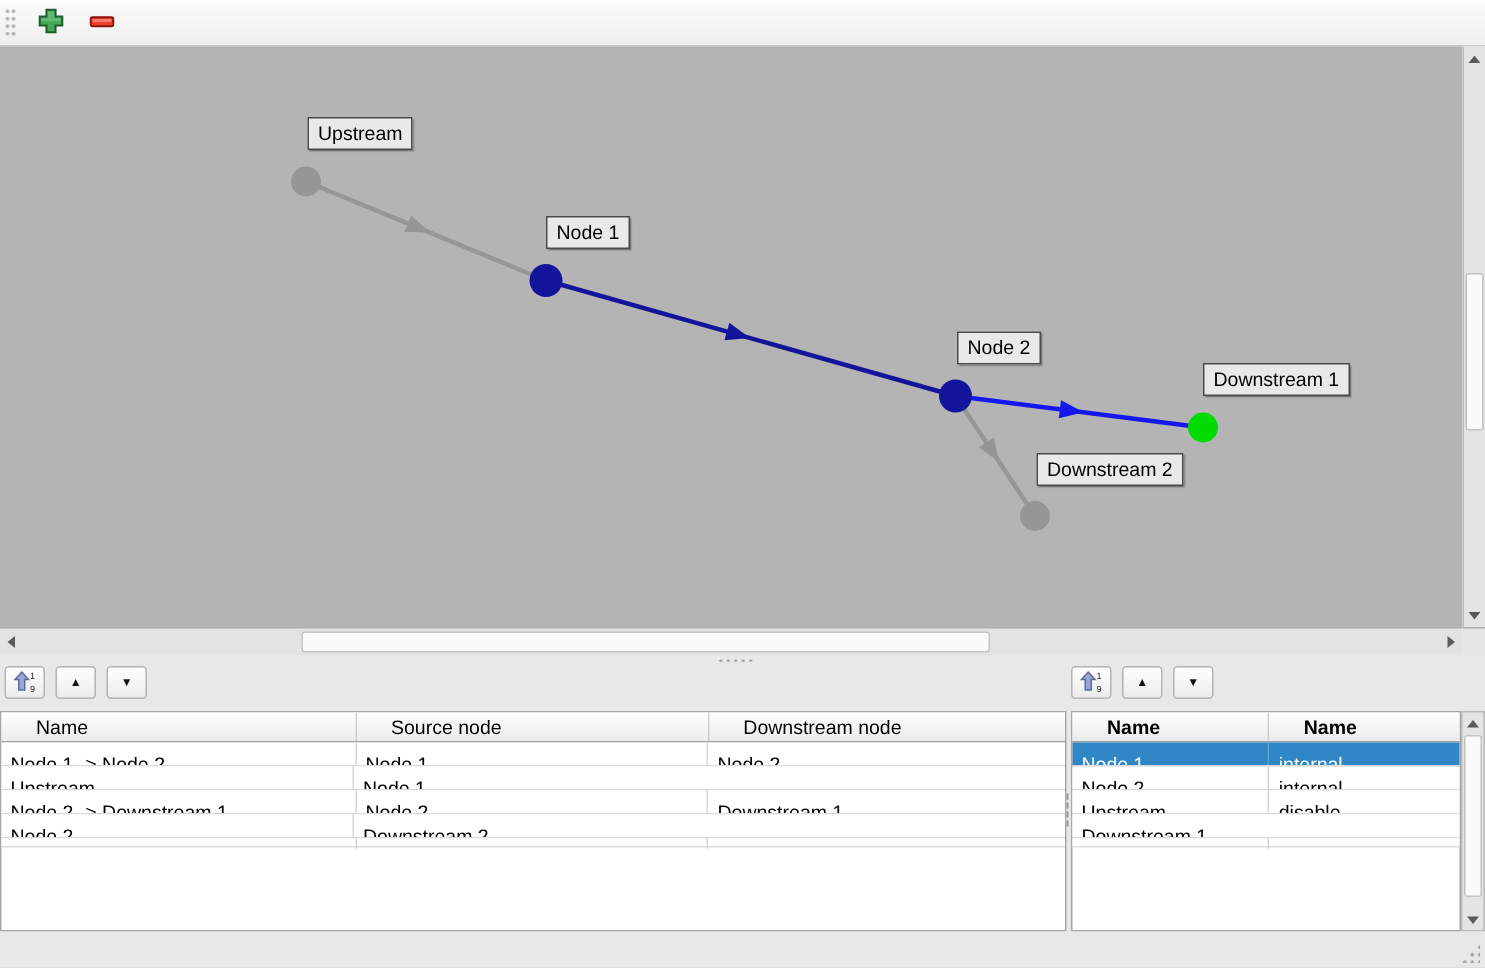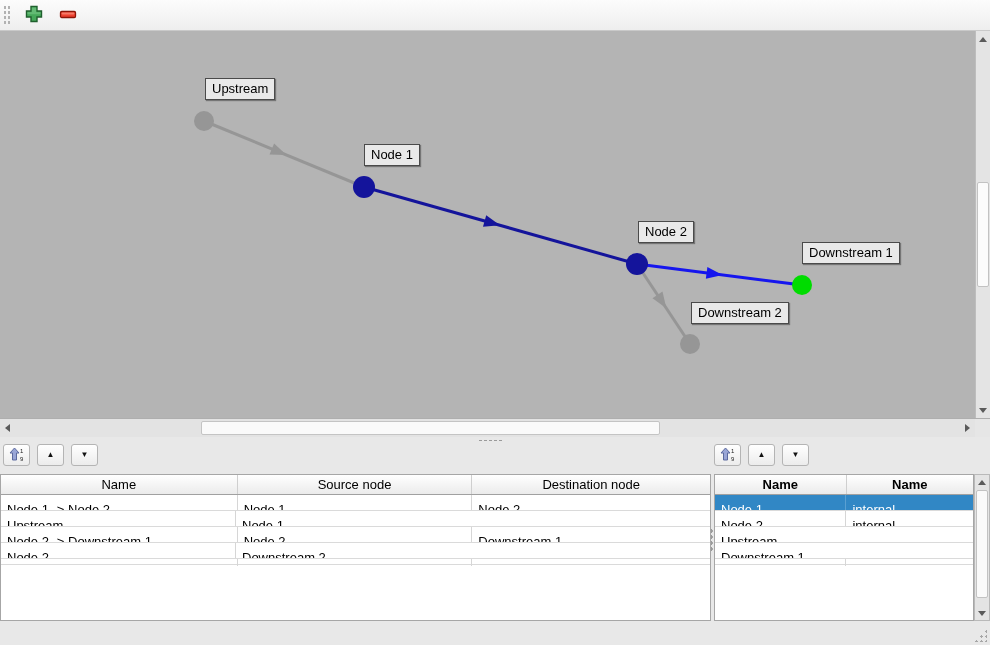--- a/index.html
+++ b/index.html
@@ -59,21 +59,21 @@
   .sq-btn { width:27px; height:22px; background:linear-gradient(#ffffff,#ececec);
     border:1px solid #b4b4b4; border-radius:3px; display:flex; align-items:center; justify-content:center; }
   .arrow-glyph { font-size:8px; color:#111; line-height:8px; }
 
   
   .table { position:absolute; top:474px; background:#fff; border:1px solid #a6a6a6; }
   .table.left { left:0; width:711px; height:147px; }
   .table.right { left:714px; width:260px; height:147px; }
   .thead { display:flex; height:20px; background:linear-gradient(#ffffff,#ebebeb);
     border-bottom:1px solid #a0a0a0; }
-  .th { font-size:13px; line-height:19px; text-align:center; border-right:1px solid #cfcfcf; }
+  .th { font-size:13px; line-height:19px; border-right:1px solid #cfcfcf;margin-left:23px; }
   .th:last-child { border-right:none; }
   .table.right .th { font-weight:bold; }
   .trow { display:flex; height:16px; border-bottom:1px solid #dadada; background:#fff; }
   .td { padding:7px 0 0 6px; font-size:13px; border-right:1px solid #d6d6d6; overflow:hidden; white-space:nowrap; }
   .td:last-child { border-right:none; }
   .trow.selected { background:#3187c5; }
   .trow.selected .td { color:#fff; border-right-color:#5aa0d2; }
   .trow.stub { height:6px; }
   
   .c-name { width:237px; } .c-src { width:235px; } .c-dst { width:238px; }
@@ -202,21 +202,21 @@
   </div>
 
   <div class="vsplitter">
     <div class="dots"></div>
   </div>
 
   <div class="table left">
     <div class="thead">
       <div class="th c-name">Name</div>
       <div class="th c-src">Source node</div>
-      <div class="th c-dst">Destination node</div>
+      <div class="th c-dst">Downstream node</div>
     </div>
     <div class="trow">
       <div class="td c-name">Node 1 -&gt; Node 2</div>
       <div class="td c-src">Node 1</div>
       <div class="td c-dst">Node 2</div>
     </div>
     <div class="trow">
       <div class="td c-src">Upstream</div>
       <div class="td c-dst">Node 1</div>
     </div>
@@ -244,20 +244,21 @@
     <div class="trow selected">
       <div class="td r-name">Node 1</div>
       <div class="td r-type">internal</div>
     </div>
     <div class="trow">
       <div class="td r-name">Node 2</div>
       <div class="td r-type">internal</div>
     </div>
     <div class="trow">
       <div class="td r-name">Upstream</div>
+      <div class="td r-type">disable</div>
     </div>
     <div class="trow">
       <div class="td r-name">Downstream 1</div>
     </div>
     <div class="trow stub">
       <div class="td r-name"></div>
         <div class="td r-type"></div>
     </div>
   </div>
 

